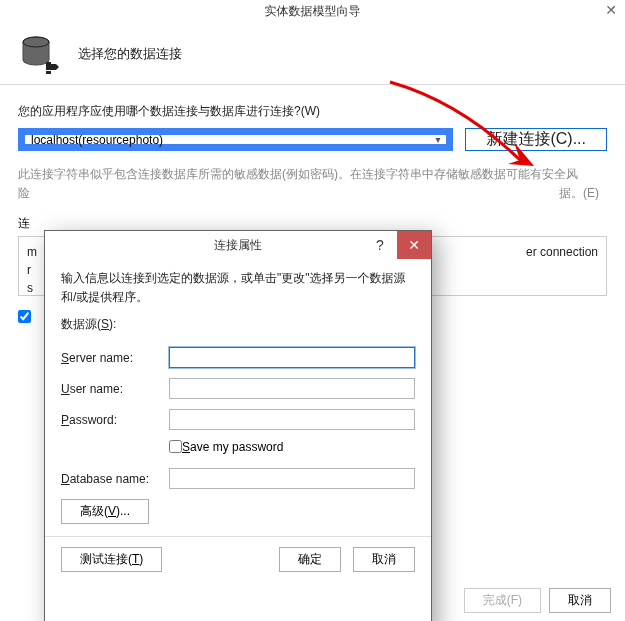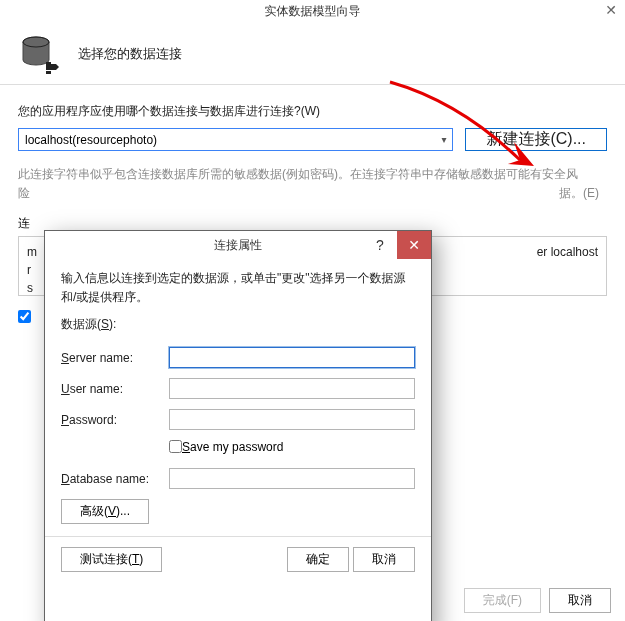--- a/index.html
+++ b/index.html
@@ -6,21 +6,21 @@
     body { font-family: "Microsoft YaHei", "Segoe UI", sans-serif; font-size: 12px; background: #fff; width: 625px; height: 621px; position: relative; overflow: hidden; color: #000; }
     .titlebar { height: 22px; display: flex; align-items: center; justify-content: center; position: relative; border-bottom: 0; }
     .titlebar span { color: #333; font-size: 12px; }
     .titlebar .close-x { position: absolute; right: 8px; top: 2px; color: #666; font-size: 14px; }
     .header-panel { padding: 10px 18px 8px 18px; display: flex; align-items: center; background: #fff; border-bottom: 1px solid #ddd; }
     .db-icon { width: 44px; height: 44px; margin-right: 16px; }
     .header-title { font-size: 13px; color: #222; }
     .main { padding: 18px 18px 0 18px; }
     .label-line { font-size: 12px; margin-bottom: 8px; color: #222; }
     .row1 { display: flex; gap: 12px; margin-bottom: 14px; }
-    .combo { flex: 1; height: 23px; border: 1px solid #3b82f6; display: flex; align-items: center; padding: 0 6px; justify-content: space-between; background: #fff; }
+    .combo { flex: 1; height: 23px; border: 7px solid #3b82f6; display: flex; align-items: center; padding: 0 6px; justify-content: space-between; background: #fff; }
     .combo-caret { font-size: 10px; color: #555; }
     .btn { border: 1px solid #0a6cce; background: #fff; color: #222; padding: 3px 20px; font-size: 16px; height: 23px; display: inline-flex; align-items: center; justify-content: center; }
     .btn-gray { border: 1px solid #adadad; background: #fff; padding: 3px 18px; }
     .info-text { color: #888; font-size: 12px; line-height: 1.6; }
     .section-label { font-size: 12px; margin: 12px 0 4px 0; }
     .code-box { border: 1px solid #ccc; background: #fff; padding: 6px 8px; font-size: 12px; line-height: 1.5; color: #222; height: 60px; }
     .save-row { margin: 14px 0 8px 0; display: flex; align-items: center; gap: 6px; }
     .save-row input[type=checkbox] { width: 13px; height: 13px; }
     .footer { position: absolute; bottom: 8px; right: 14px; display: flex; gap: 8px; }
     
@@ -42,21 +42,21 @@
     .ds-row { display: flex; gap: 8px; }
     .ds-input { flex: 1; border: 1px solid #b5b5b5; height: 23px; padding: 0 6px; font-size: 12px; background: #fff; display: flex; align-items: center; }
     .form { margin-top: 14px; }
     .frow { display: flex; align-items: center; margin-bottom: 10px; }
     .flabel { width: 108px; font-size: 12px; color: #222; }
     .finput { flex: 1; border: 1px solid #b5b5b5; height: 21px; padding: 0 4px; font-size: 12px; }
     .finput.focus { border: 1px solid #2a6fcf; outline: 1px solid #9bbfe8; }
     .chk-row { display: flex; align-items: flex-start; margin-left: 108px; margin-bottom: 14px; font-size: 12px; }
     .adv-row { display: flex; justify-content: flex-start; margin-top: 6px; }
     .dlg-hr { border-top: 1px solid #ddd; margin: 12px -16px 10px -16px; }
-    .dlg-footer { display: flex; align-items: center; gap: 4px; }
+    .dlg-footer { display: flex; align-items: center; gap: 12px; }
     .dlg-footer .spacer { flex: 1; }
     
     
     .arrow { position: absolute; left: 380px; top: 72px; width: 160px; height: 120px; pointer-events: none; }
     
     .underline { text-decoration: underline; }
   </style>
 </head>
 <body>
 
@@ -92,21 +92,21 @@
     <span>此连接字符串似乎包含连接数据库所需的敏感数据(例如密码)。在连接字符串中存储敏感数据可能有安全风</span><br>
     <span>险</span>
     <span style="float:right;margin-right:8px;">据。(E)</span>
   </div>
 
   <div class="section-label">连</div>
   <div class="code-box">
     <span style="float:left;white-space:pre">m
 r
 s</span>
-    <span style="float:right">er localhost</span>
+    <span style="float:right">er connection</span>
   </div>
 
   <div class="save-row">
     <input type="checkbox" checked="" style="">
   </div>
 </div>
 
 <div class="footer">
   <div class="btn-gray" style="color:#aaa;border-color:#ccc">完成(F)</div>
   <div class="btn-gray">取消</div>

